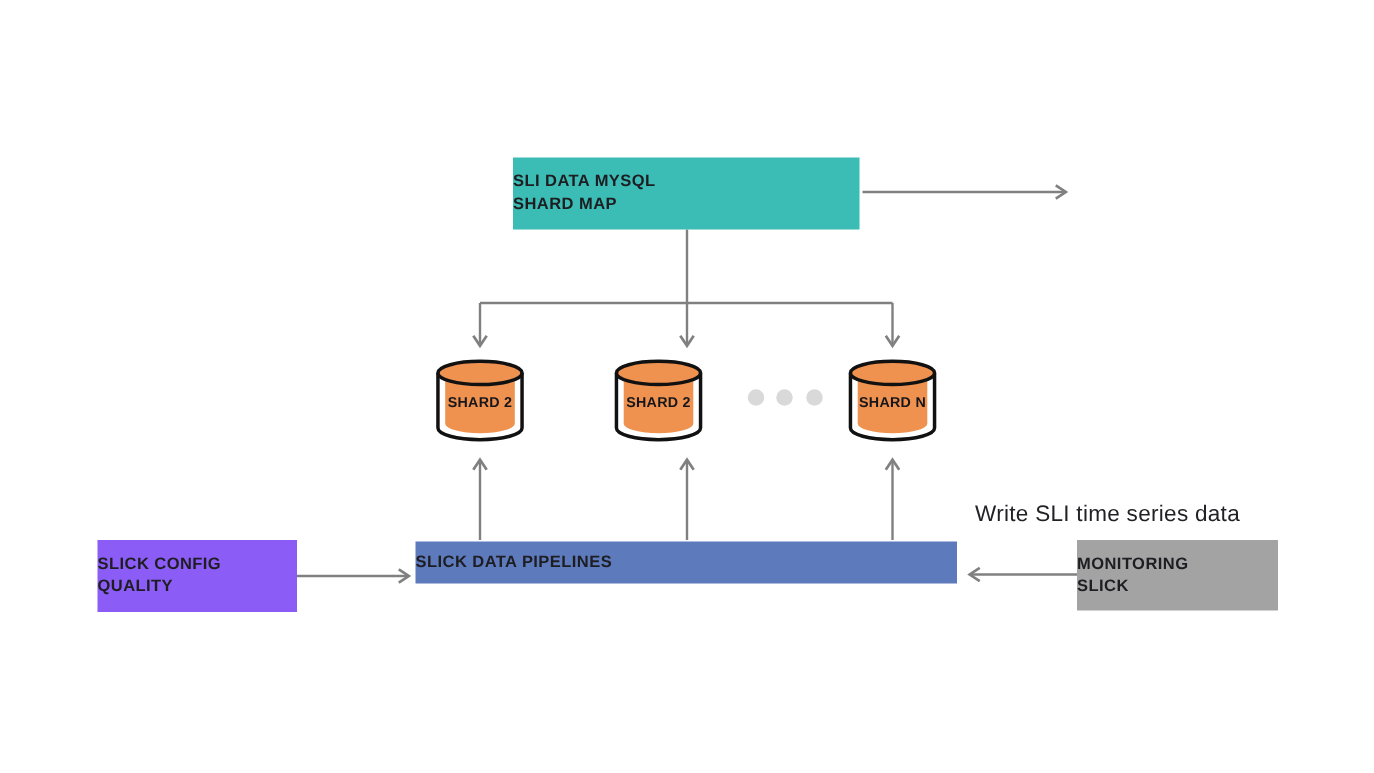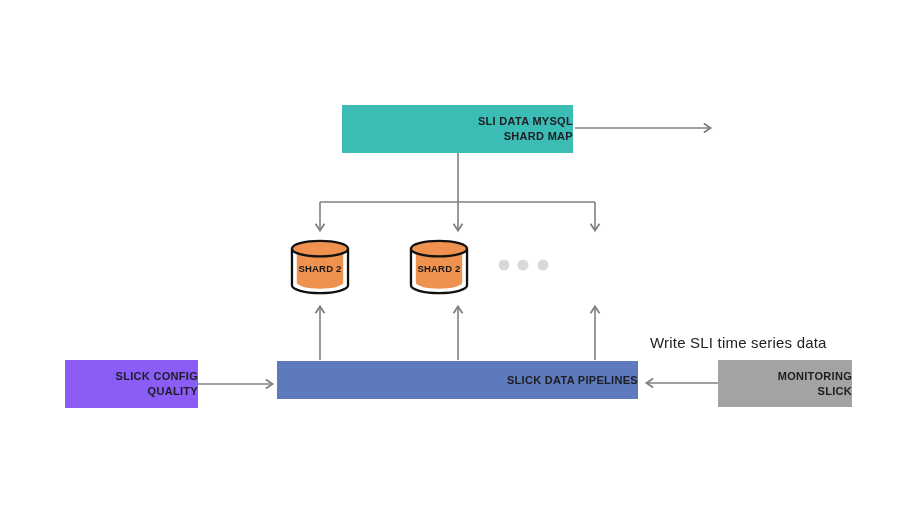--- a/index.html
+++ b/index.html
@@ -24,34 +24,34 @@
   }
   .wire {
     stroke: #808080;
     stroke-width: 1.6;
     fill: none;
   }
   .node {
     position: absolute;
     display: flex;
     flex-direction: column;
-    align-items: flex-end;
+    align-items: flex-start;
     justify-content: center;
     text-align: center;
     color: #1d1d22;
     font-weight: bold;
     font-size: 11px;
     line-height: 1.35;
     letter-spacing: 0.3px;
   }
   .node .line { white-space: nowrap; }
   .node-shard-map   { left: 342px; top: 105px; width: 231px; height: 48px; }
   .node-quality     { left: 718px; top: 106px; width: 135px; height: 44px; }
   .node-config      { left:  65px; top: 360px; width: 133px; height: 48px; }
-  .node-pipelines   { left: 277px; top: 361px; width: 361px; height: 38px; }
+  .node-pipelines   { left: 277px; top: 361px; width: 361px; height: 28px; }
   .node-monitoring  { left: 718px; top: 360px; width: 134px; height: 47px; }
   .cylinder {
     position: absolute;
     width: 62px;
     height: 58px;
     top: 238px;
   }
   .cylinder svg { display: block; width: 62px; height: 58px; }
   .cyl-label {
     position: absolute;
@@ -144,16 +144,24 @@
 
   <div class="cylinder cyl-2">
     <svg viewBox="0 0 64 60">
       <path d="M3,11 L3,49 A29,8 0 0 0 61,49 L61,11" fill="#ffffff" stroke="#111111" stroke-width="2.4"></path>
       <path d="M8,14 L8,46 A24,6.5 0 0 0 56,46 L56,14 Z" fill="#f0924f"></path>
       <ellipse cx="32" cy="11" rx="29" ry="8" stroke="#111111" stroke-width="2.4" fill="#f0924f"></ellipse>
     </svg>
     <div class="cyl-label">SHARD 2</div>
   </div>
 
+  <div class="cylinder cyl-n">
+    <svg viewBox="0 0 64 60">
+      <path d="M3,11 L3,49 A29,8 0 0 0 61,49 L61,11" fill="#ffffff" stroke="#111111" stroke-width="2.4"></path>
+      <path d="M8,14 L8,46 A24,6.5 0 0 0 56,46 L56,14 Z" fill="#f0924f"></path>
+      <ellipse cx="32" cy="11" rx="29" ry="8" stroke="#111111" stroke-width="2.4" fill="#f0924f"></ellipse>
+    </svg>
+    <div class="cyl-label">SHARD N</div>
+  </div>
 
   <div class="annotation">Write SLI time series data</div>
 
 </div>
 
 </body></html>

